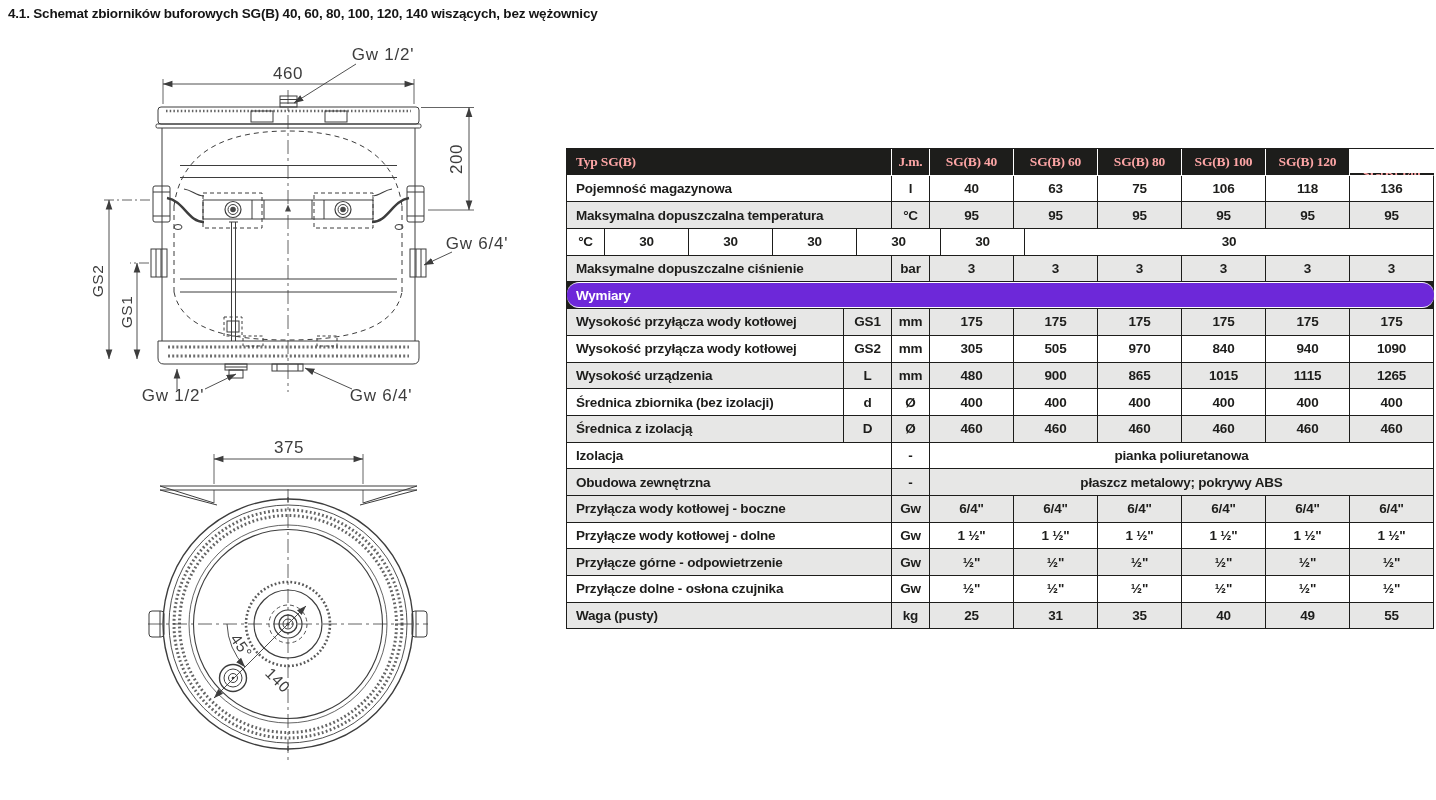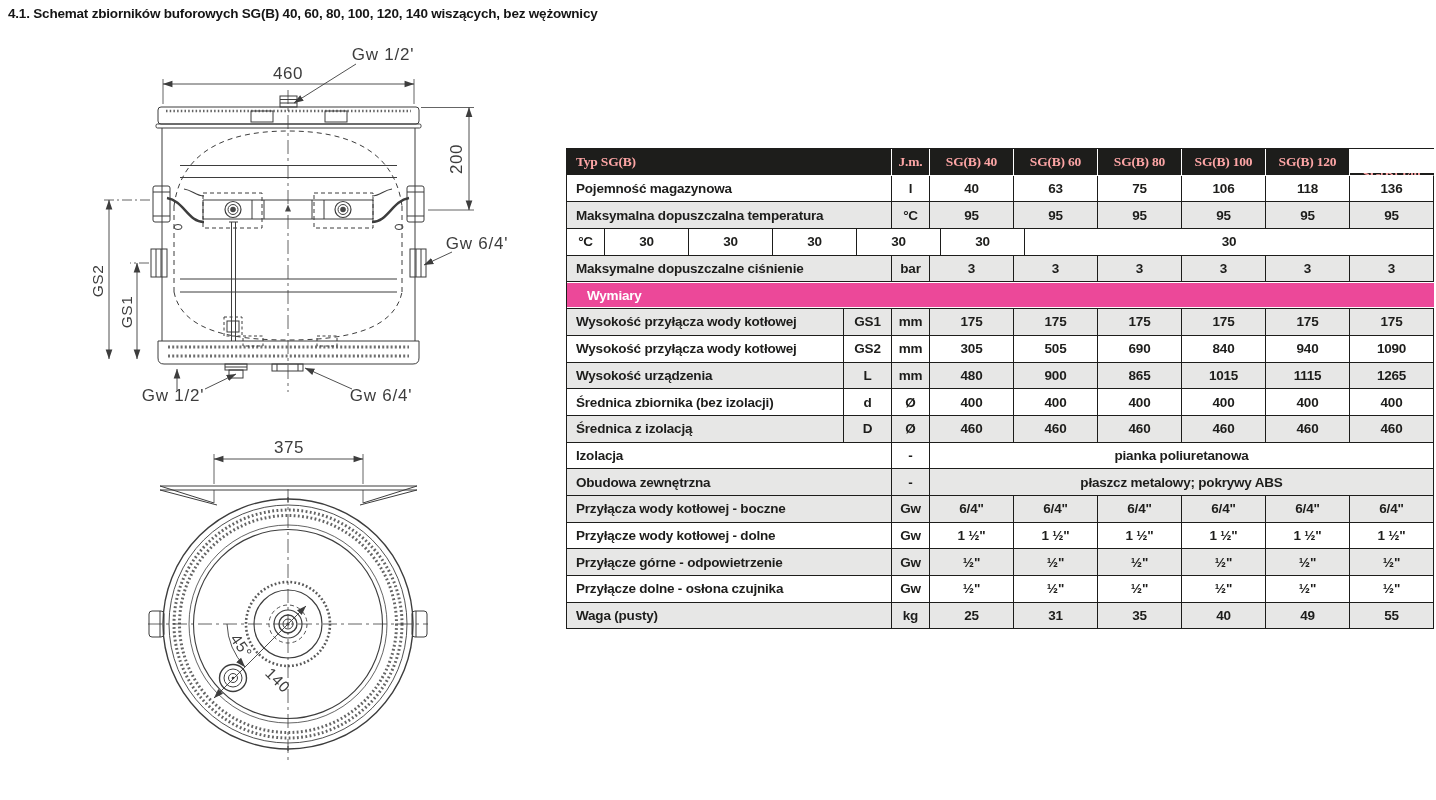--- a/index.html
+++ b/index.html
@@ -19,22 +19,22 @@
   .w-namewide{flex:0 0 325px;}
   .w-sym{flex:0 0 48px;}
   .w-unit{flex:0 0 38px;}
   .w-val{flex:0 0 84px;}
   .w-val:last-child{flex:1 1 auto;}
   .w-span{flex:1 1 auto;}
   .shaded .td{background:#e7e7e6;}
   .tr.header .td{background:#1d1d1b;color:#fca5a5;border-right:1.5px solid #fff;border-bottom:1px solid #fff;font-family:Liberation Serif, serif;}
   .tr.header .td:last-child{border-right:1px solid #1d1d1b;margin-top:24px;}
   .tr.section{background:#1d1d1b;color:#fff;border-bottom:1px solid #1d1d1b;}
-  .tr.section .td{background:#ec4899;color:#fff;border-right:none;border-bottom:1px solid #fff;
-                  border-top:1px solid #fff;flex:1 1 auto;justify-content:flex-start;padding-left:20px;}
+  .tr.section .td{background:#6d28d9;color:#fff;border-right:none;border-bottom:1px solid #fff;
+                  border-top:1px solid #fff;flex:1 1 auto;justify-content:flex-start;padding-left:9px;border-radius:12px;}
   
   .diagram{position:absolute;left:0;top:0;}
   .diagram text{font-family:"Liberation Sans",sans-serif;fill:#3d3d3d;}
   .lbl{font-size:17px;letter-spacing:0.8px;}
   .dim{font-size:17px;letter-spacing:0.5px;}
   .dims{font-size:15.5px;letter-spacing:0.5px;}
 </style>
 </head>
 <body>
 
@@ -285,21 +285,21 @@
         <div class="td w-val">175</div>
         <div class="td w-val">175</div>
         <div class="td w-val">175</div>
       </div>
       <div class="tr">
         <div class="td name w-name">Wysokość przyłącza wody kotłowej</div>
         <div class="td w-sym">GS2</div>
         <div class="td w-unit">mm</div>
         <div class="td w-val">305</div>
         <div class="td w-val">505</div>
-        <div class="td w-val">690</div>
+        <div class="td w-val">970</div>
         <div class="td w-val">840</div>
         <div class="td w-val">940</div>
         <div class="td w-val">1090</div>
       </div>
       <div class="tr shaded">
         <div class="td name w-name">Wysokość urządzenia</div>
         <div class="td w-sym">L</div>
         <div class="td w-unit">mm</div>
         <div class="td w-val">480</div>
         <div class="td w-val">900</div>

